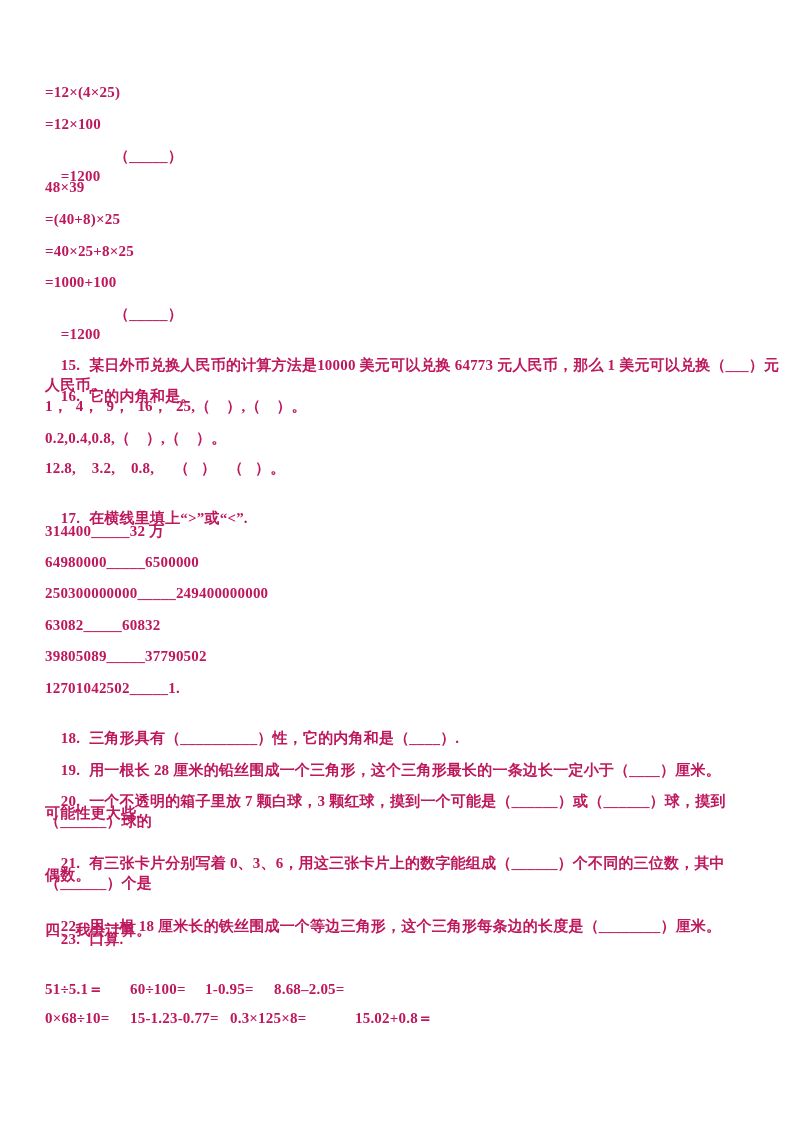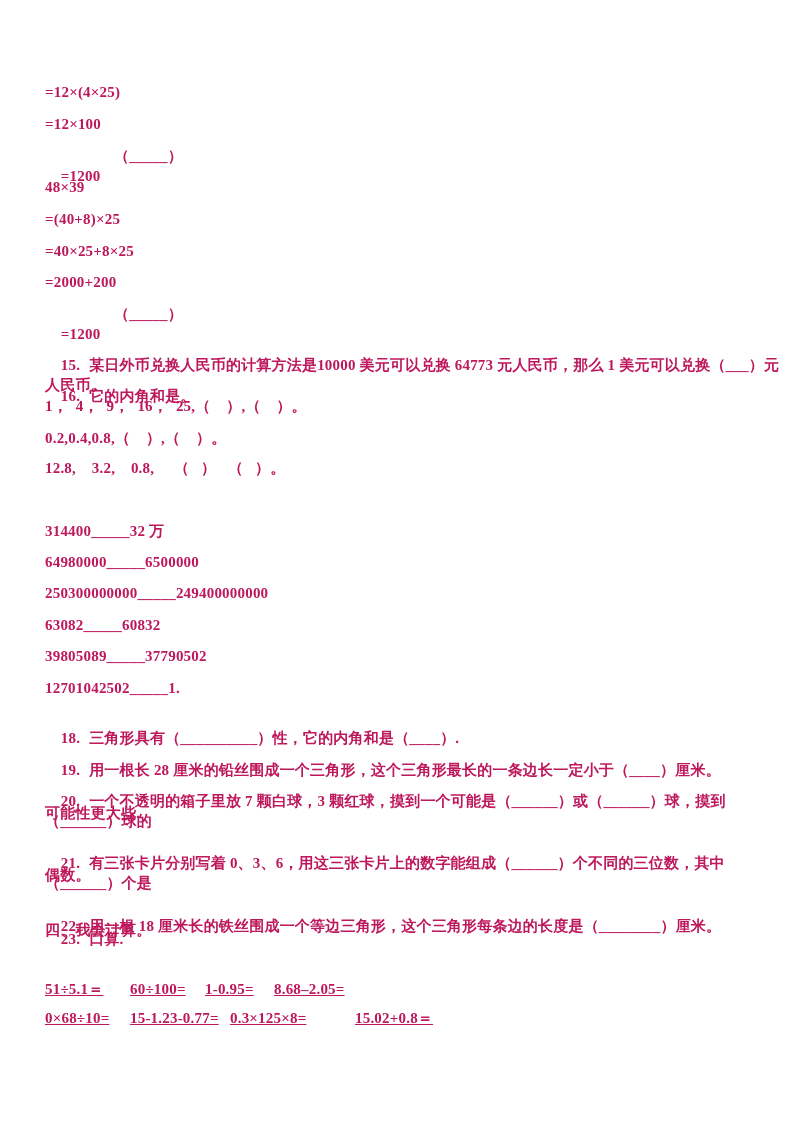--- a/index.html
+++ b/index.html
@@ -33,55 +33,57 @@
   }
   .judge {
     position: absolute;
     left: 69px;
     top: 0;
   }
   .oc {
     position: absolute;
     top: 0;
     white-space: pre;
-    text-decoration: underline;
   }
 </style>
 </head>
 <body>
 
 <div class="page">
 
   <div class="ln" style="top:82px">=12×(4×25)</div>
   <div class="ln" style="top:114px">=12×100</div>
   <div class="ln" style="top:146px">
     <span>=1200</span>
     <span class="judge">（_____）</span>
   </div>
 
   <div class="ln" style="top:177px">48×39</div>
   <div class="ln" style="top:209px">=(40+8)×25</div>
   <div class="ln" style="top:241px">=40×25+8×25</div>
-  <div class="ln" style="top:272px">=2000+200</div>
+  <div class="ln" style="top:272px">=1000+100</div>
   <div class="ln" style="top:304px">
     <span>=1200</span>
     <span class="judge">（_____）</span>
   </div>
 
   <div class="ln" style="top:335px">
     <span class="qnum">15.</span><span>某日外币兑换人民币的计算方法是10000 美元可以兑换 64773 元人民币，那么 1 美元可以兑换（___）元人民币。</span>
   </div>
 
   <div class="ln" style="top:366px">
     <span class="qnum">16.</span><span>它的内角和是。</span>
   </div>
   <div class="ln" style="top:396px">1，  4，  9，  16，  25,（    ）,（    ）。</div>
   <div class="ln" style="top:428px">0.2,0.4,0.8,（    ）,（    ）。</div>
   <div class="ln" style="top:458px">12.8,    3.2,    0.8,     （   ）   （   ）。</div>
 
+  <div class="ln" style="top:488px">
+    <span class="qnum">17.</span><span>在横线里填上“&gt;”或“&lt;”.</span>
+  </div>
   <div class="ln" style="top:521px">314400_____32 万</div>
   <div class="ln" style="top:552px">64980000_____6500000</div>
   <div class="ln" style="top:583px">250300000000_____249400000000</div>
   <div class="ln" style="top:615px">63082_____60832</div>
   <div class="ln" style="top:646px">39805089_____37790502</div>
   <div class="ln" style="top:678px">12701042502_____1.</div>
 
   <div class="ln" style="top:708px">
     <span class="qnum">18.</span><span>三角形具有（__________）性，它的内角和是（____）.</span>
   </div>

